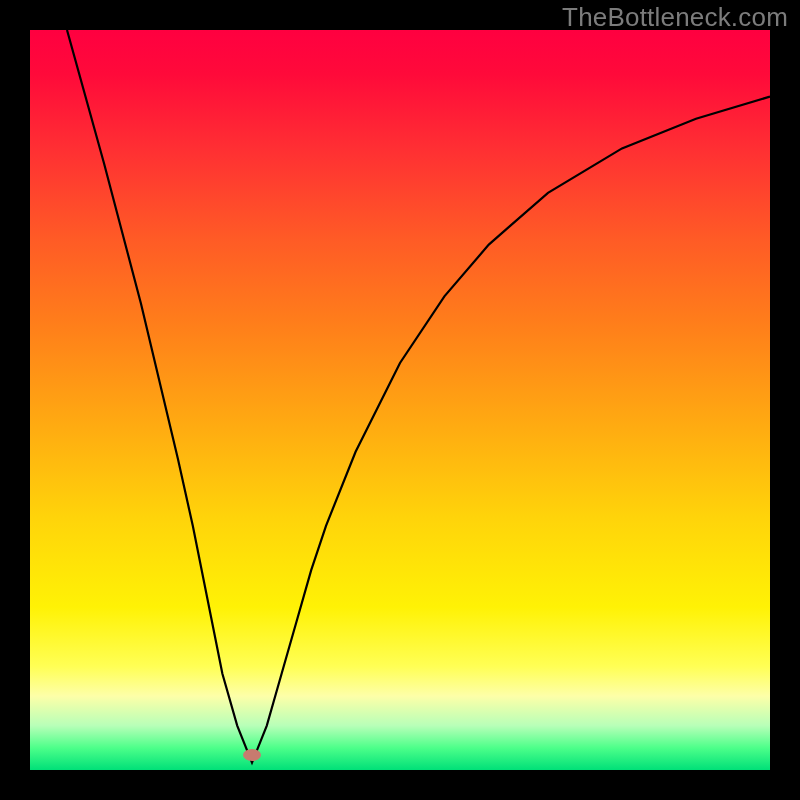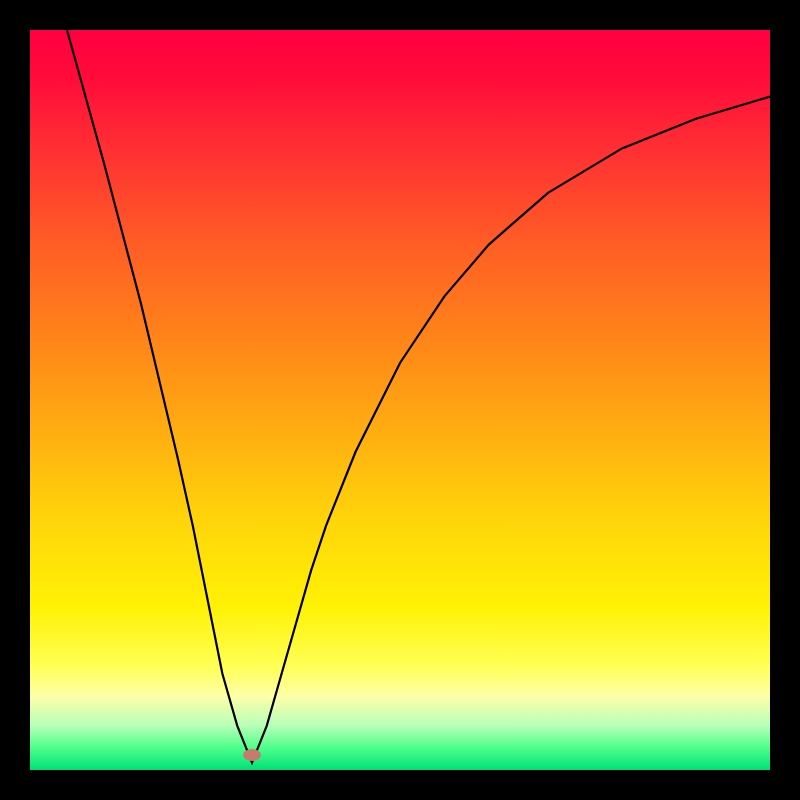--- a/index.html
+++ b/index.html
@@ -60,20 +60,21 @@
     height: 12px;
     border-radius: 50%;
     background: #c77b6f;
     transform: translate(-50%, -50%);
   }
 </style>
 </head>
 <body>
 
 <div class="frame">
+  <div class="watermark">TheBottleneck.com</div>
 
   <div class="plot">
     <div class="gradient-bg"></div>
 
     <svg class="curve-svg" viewBox="0 0 740 740" preserveAspectRatio="none">
       <path id="curve-path" d="M37.0 0.0 L74.0 133.2 L111.0 273.8 L148.0 429.2 L162.8 495.8 L177.6 569.8 L192.4 643.8 L207.2 695.6 L222.0 732.6 L236.8 695.6 L251.6 643.8 L266.4 592.0 L281.2 540.2 L296.0 495.8 L325.6 421.8 L370.0 333.0 L414.4 266.4 L458.8 214.6 L518.0 162.8 L592.0 118.4 L666.0 88.8 L740.0 66.6" fill="none" stroke="#000" stroke-width="2.2"></path>
     </svg>
 
     <div class="dot" id="opt-dot" style="left: 222px; top: 725.2px;"></div>
   </div>

